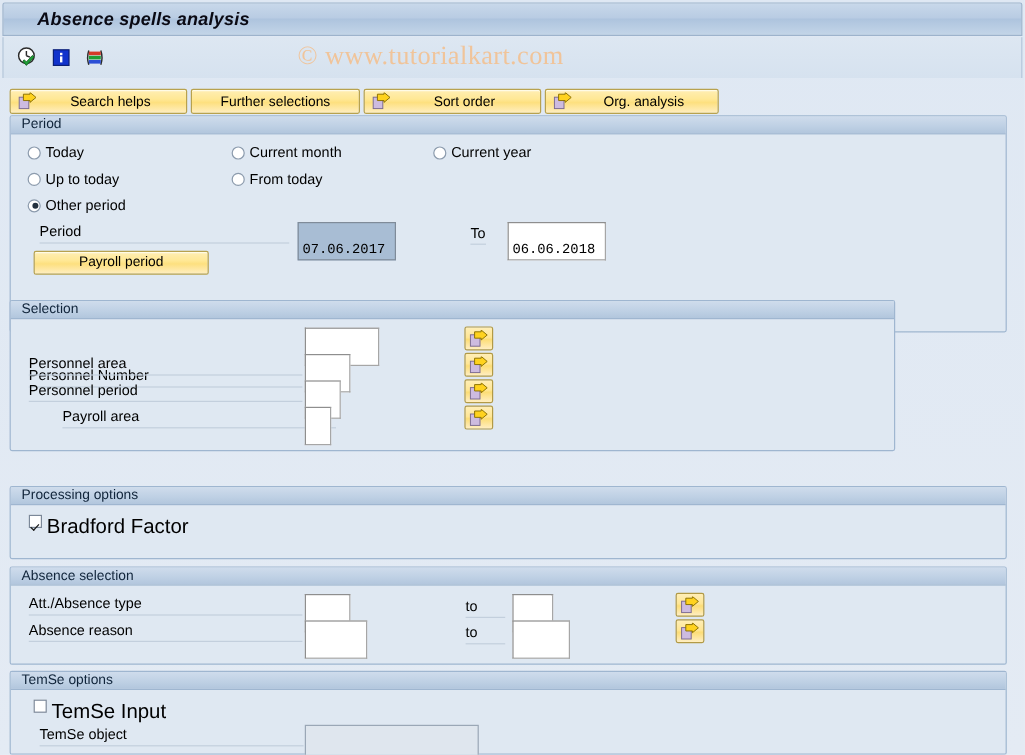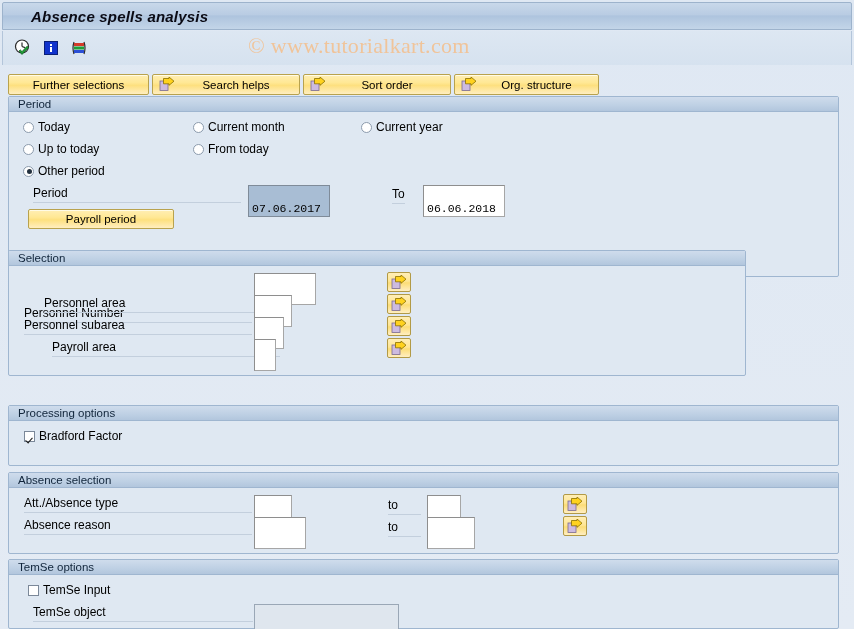--- a/index.html
+++ b/index.html
@@ -125,22 +125,22 @@
   }
   .radio.on .dot::after {
     content: ""; position: absolute;
     left: 2.5px; top: 2.5px; width: 5px; height: 5px;
     border-radius: 50%; background: #23313f;
   }
 
   
   .check {
     position: absolute;
-    display: flex; align-items: center;
-    font-size: 12px; white-space: nowrap; cursor: default;
+    display: flex; 
+    font-size: 17px; white-space: nowrap; cursor: default;
   }
   .check .box {
     width: 11px; height: 11px;
     background: #fff; border: 1px solid #7b8899;
     margin-right: 4px; flex: none; position: relative;
   }
   .check.on .box::after {
     content: "";
     position: absolute; left: 2px; top: 4.5px;
     width: 3px; height: 6px;
@@ -217,49 +217,49 @@
         <rect x="5" y="5" width="10" height="3" fill="#d43a2a"></rect>
         <rect x="5" y="8.5" width="10" height="3" fill="#1f9e36"></rect>
         <rect x="5" y="12" width="10" height="3" fill="#2b4fd6"></rect>
       </svg>
     </span>
   </div>
 
   <div class="watermark">© www.tutorialkart.com</div>
 
   <div class="btnrow">
+    <div class="sapbtn" style="width:148px">
+      <span class="arrow-ico">
+        <svg width="16" height="15" viewBox="0 0 16 15">
+          <rect x="1" y="4" width="8" height="9.5" fill="#cdbbe0" stroke="#7a6a90" stroke-width="0.8"></rect>
+          <path d="M4.5 1.5 H10 V0 L15 4.2 L10 8.3 V6.8 H4.5 Z" fill="#ffd21e" stroke="#8a7000" stroke-width="0.8"></path>
+        </svg>
+      </span>
+      <span class="lbl">Search helps</span>
+    </div>
     <div class="sapbtn" style="width:141px">
       <span class="lbl">Further selections</span>
     </div>
     <div class="sapbtn" style="width:148px">
       <span class="arrow-ico">
         <svg width="16" height="15" viewBox="0 0 16 15">
           <rect x="1" y="4" width="8" height="9.5" fill="#cdbbe0" stroke="#7a6a90" stroke-width="0.8"></rect>
           <path d="M4.5 1.5 H10 V0 L15 4.2 L10 8.3 V6.8 H4.5 Z" fill="#ffd21e" stroke="#8a7000" stroke-width="0.8"></path>
         </svg>
       </span>
-      <span class="lbl">Search helps</span>
-    </div>
-    <div class="sapbtn" style="width:148px">
-      <span class="arrow-ico">
-        <svg width="16" height="15" viewBox="0 0 16 15">
-          <rect x="1" y="4" width="8" height="9.5" fill="#cdbbe0" stroke="#7a6a90" stroke-width="0.8"></rect>
-          <path d="M4.5 1.5 H10 V0 L15 4.2 L10 8.3 V6.8 H4.5 Z" fill="#ffd21e" stroke="#8a7000" stroke-width="0.8"></path>
-        </svg>
-      </span>
       <span class="lbl">Sort order</span>
     </div>
     <div class="sapbtn" style="width:145px">
       <span class="arrow-ico">
         <svg width="16" height="15" viewBox="0 0 16 15">
           <rect x="1" y="4" width="8" height="9.5" fill="#cdbbe0" stroke="#7a6a90" stroke-width="0.8"></rect>
           <path d="M4.5 1.5 H10 V0 L15 4.2 L10 8.3 V6.8 H4.5 Z" fill="#ffd21e" stroke="#8a7000" stroke-width="0.8"></path>
         </svg>
       </span>
-      <span class="lbl">Org. structure</span>
+      <span class="lbl">Org. analysis</span>
     </div>
   </div>
 
   <div class="group" style="left:8px; top:96px; width:831px; height:181px;">
     <div class="ghdr">Period</div>
     <div class="gbody" style="height:124px;">
 
       <div class="radio" style="left:14px; top:8px;">
         <span class="dot"></span>
         <span>Today</span>
@@ -304,30 +304,30 @@
 
       <div class="flabel" style="left:15px; top:8px; width:228px;margin-top:32px;">Personnel Number</div>
       <div class="inp" style="left:245px; top:7px; width:62px;"></div>
       <div class="arrbtn" style="left:378px; top:6px;">
         <svg width="16" height="15" viewBox="0 0 16 15">
           <rect x="1" y="4" width="8" height="9.5" fill="#cdbbe0" stroke="#7a6a90" stroke-width="0.8"></rect>
           <path d="M4.5 1.5 H10 V0 L15 4.2 L10 8.3 V6.8 H4.5 Z" fill="#ffd21e" stroke="#8a7000" stroke-width="0.8"></path>
         </svg>
       </div>
 
-      <div class="flabel" style="left:15px; top:30px; width:228px;margin-left:20px;">Personnel area</div>
+      <div class="flabel" style="left:15px; top:30px; width:228px;">Personnel area</div>
       <div class="inp" style="left:245px; top:29px; width:38px;"></div>
       <div class="arrbtn" style="left:378px; top:28px;">
         <svg width="16" height="15" viewBox="0 0 16 15">
           <rect x="1" y="4" width="8" height="9.5" fill="#cdbbe0" stroke="#7a6a90" stroke-width="0.8"></rect>
           <path d="M4.5 1.5 H10 V0 L15 4.2 L10 8.3 V6.8 H4.5 Z" fill="#ffd21e" stroke="#8a7000" stroke-width="0.8"></path>
         </svg>
       </div>
 
-      <div class="flabel" style="left:15px; top:52px; width:228px;">Personnel subarea</div>
+      <div class="flabel" style="left:15px; top:52px; width:228px;">Personnel period</div>
       <div class="inp" style="left:245px; top:51px; width:30px;"></div>
       <div class="arrbtn" style="left:378px; top:50px;">
         <svg width="16" height="15" viewBox="0 0 16 15">
           <rect x="1" y="4" width="8" height="9.5" fill="#cdbbe0" stroke="#7a6a90" stroke-width="0.8"></rect>
           <path d="M4.5 1.5 H10 V0 L15 4.2 L10 8.3 V6.8 H4.5 Z" fill="#ffd21e" stroke="#8a7000" stroke-width="0.8"></path>
         </svg>
       </div>
 
       <div class="flabel" style="left:15px; top:74px; width:228px;margin-left:28px;">Payroll area</div>
       <div class="inp" style="left:245px; top:73px; width:22px;"></div>

